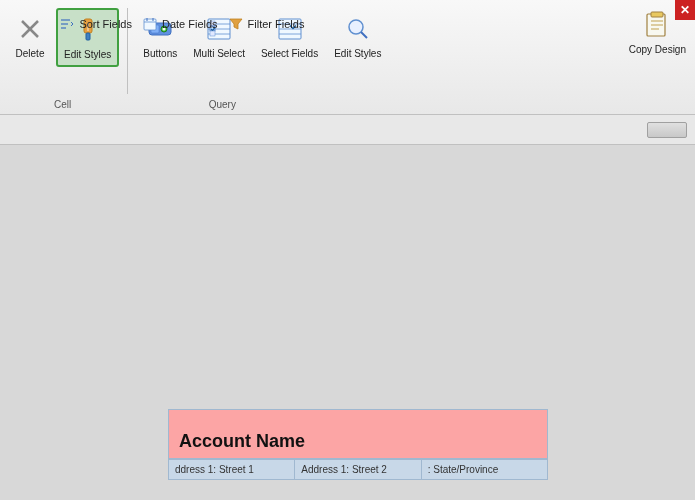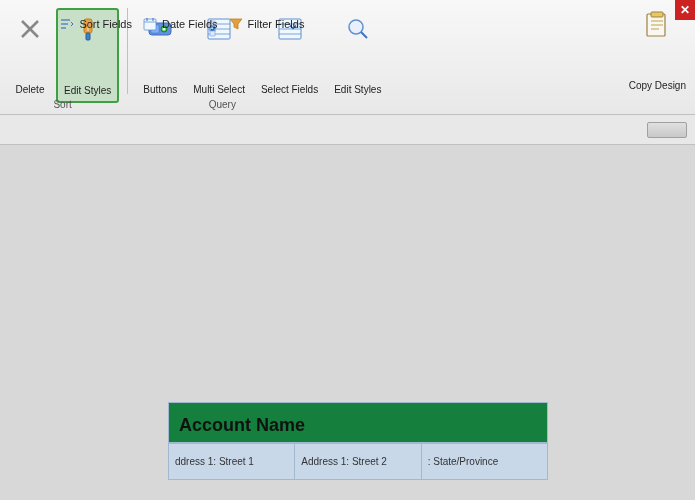--- a/index.html
+++ b/index.html
@@ -34,21 +34,20 @@
       display: flex;
       flex-direction: column;
       align-items: center;
       justify-content: flex-start;
       padding: 4px 6px;
       cursor: pointer;
       border: 1px solid transparent;
       border-radius: 3px;
       min-width: 48px;
       text-align: center;
-      gap: 36px;
     }
 
     .toolbar-item.active {
       background: #c8e0c8;
       border: 2px solid #40a040;
     }
 
     .toolbar-item .icon {
       width: 32px;
       height: 32px;
@@ -160,34 +159,34 @@
       padding: 0;
       position: absolute;
       bottom: 20px;
       left: 168px;
     }
 
     .form-card-title {
       font-size: 18px;
       font-weight: bold;
       color: #111;
-      padding: 12px 10px 6px 10px;
-      background: #15803d;
+      padding: 21px 10px 6px 10px;
+      background: #fca5a5;
       border-bottom: 1px solid #a0b8d0;
     }
 
     .form-card-fields {
       display: flex;
       background: #c8d8e8;
       border-top: 1px solid #a0b8d0;
     }
 
     .form-field {
       flex: 1;
-      padding: 12px 6px;
+      padding: 4px 6px;
       font-size: 10px;
       color: #333;
       border-right: 1px solid #a0b8d0;
       background: #c8d8e8;
       white-space: nowrap;
       overflow: hidden;
     }
 
     .form-field:last-child {
       border-right: none;
@@ -237,21 +236,21 @@
 
             <rect x="10" y="3" width="8" height="14" rx="2" fill="#e8a040" stroke="#c08020" stroke-width="1"></rect>
             <rect x="12" y="17" width="4" height="7" rx="1" fill="#4080c0" stroke="#2060a0" stroke-width="1"></rect>
             <line x1="14" y1="7" x2="14" y2="15" stroke="#fff" stroke-width="1.5" opacity="0.5"></line>
           </svg>
         </div>
         <span class="label">Edit
 Styles</span>
       </div>
     </div>
-    <span class="sec-label">Sort</span>
+    <span class="sec-label">Cell</span>
   </div>
 
   <div class="divider-v"></div>
 
   <div class="section-wrapper">
     <div class="toolbar-items">
 
       <div class="toolbar-item">
         <div class="icon">
           <svg width="28" height="28" viewBox="0 0 28 28">

